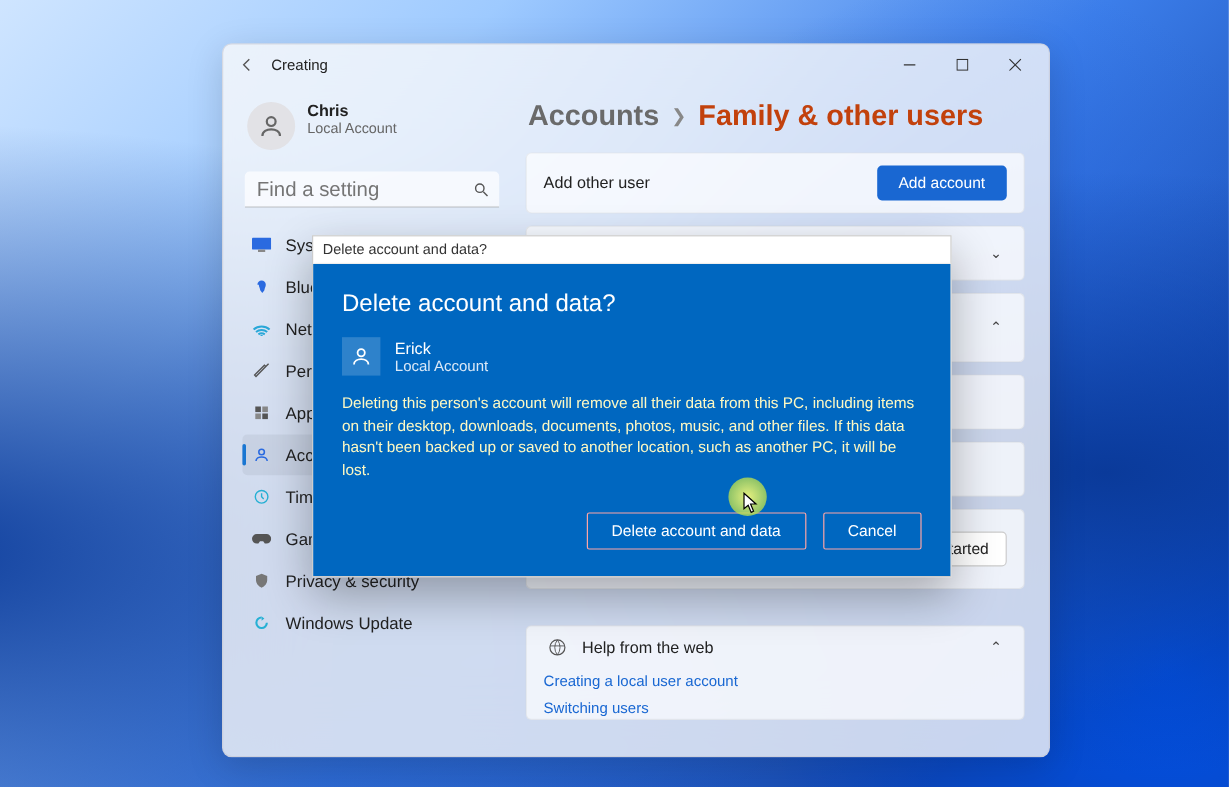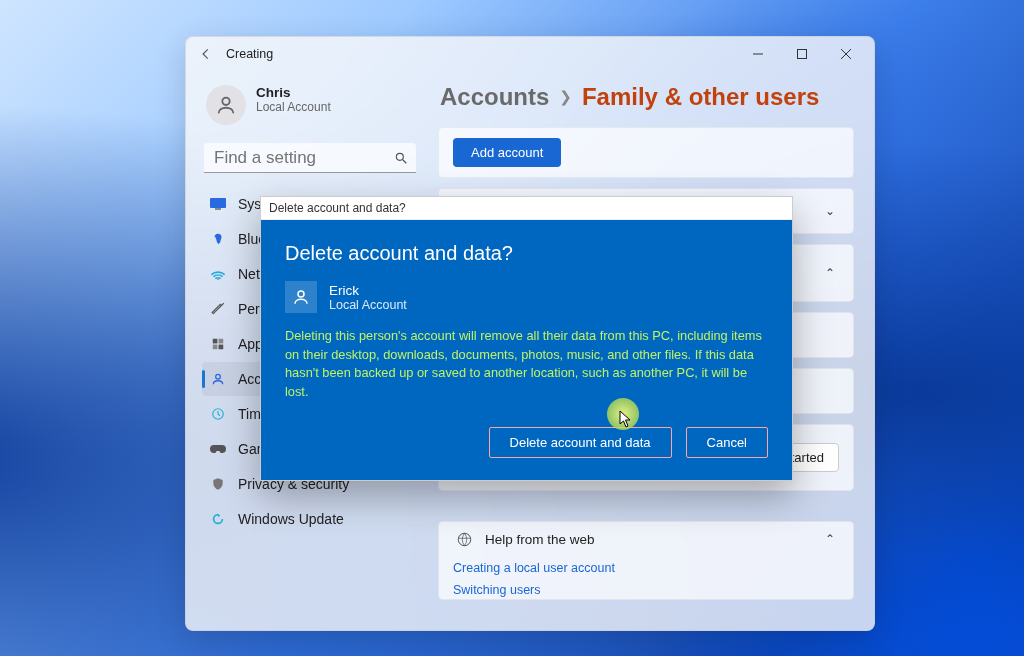--- a/index.html
+++ b/index.html
@@ -75,21 +75,21 @@
     box-shadow: 0 16px 36px rgba(0,0,0,0.30);
     font-size:13px;
   }
   .dlg-title { padding:4px 8px; color:#333; font-size:12px; border-bottom:1px solid #eee;}
   .dlg-body { background:#0067c0; color:#fff; padding:20px 24px 22px;}
   .dlg-h { font-size:20px; font-weight:400; margin:2px 0 16px;}
   .dlg-user { display:flex; align-items:center; gap:12px; margin-bottom:14px;}
   .dlg-avatar { width:32px; height:32px; background:rgba(255,255,255,0.18); display:flex;align-items:center;justify-content:center; color:#fff;}
   .dlg-username { font-size:13.5px;}
   .dlg-usersub  { font-size:12.5px; color:#dbe9f7;}
-  .dlg-text { font-size:12.8px; line-height:1.45; color:#bef264; max-width:480px;}
+  .dlg-text { font-size:12.8px; line-height:1.45; color:#fef9c3; max-width:480px;}
   .dlg-actions { display:flex; justify-content:flex-end; gap:14px; margin-top:26px;}
   .dlg-btn { background:transparent; border:1px solid #fca5a5; color:#fff; padding:7px 20px; font-size:13px; border-radius:2px;}
   .cursor-dot {
     position:absolute; width:32px; height:32px; border-radius:50%;
     background: radial-gradient(circle, rgba(255,255,120,0.9), rgba(140,200,60,0.75));
     pointer-events:none;
     left: calc(247px + 360px); top: calc(196px + 202px);
   }
   .cursor-arrow { position:absolute; left: calc(247px + 372px); top: calc(196px + 214px); pointer-events:none;}
   svg { display:block; }
@@ -241,20 +241,21 @@
 
     <div class="content">
       <div class="bc">
         <span class="root">Accounts</span>
         <span class="chv">❯</span>
         <span class="leaf">Family &amp; other users</span>
       </div>
 
       <div class="card">
         <div class="row">
+          <span class="label">Add other user</span>
           <button class="btn-primary">Add account</button>
         </div>
       </div>
 
       <div class="card gap-card">
         <div class="row" style="height:100%">
             <span class="label"></span>
             <span class="chev">⌄</span>
           </div>
       </div>

